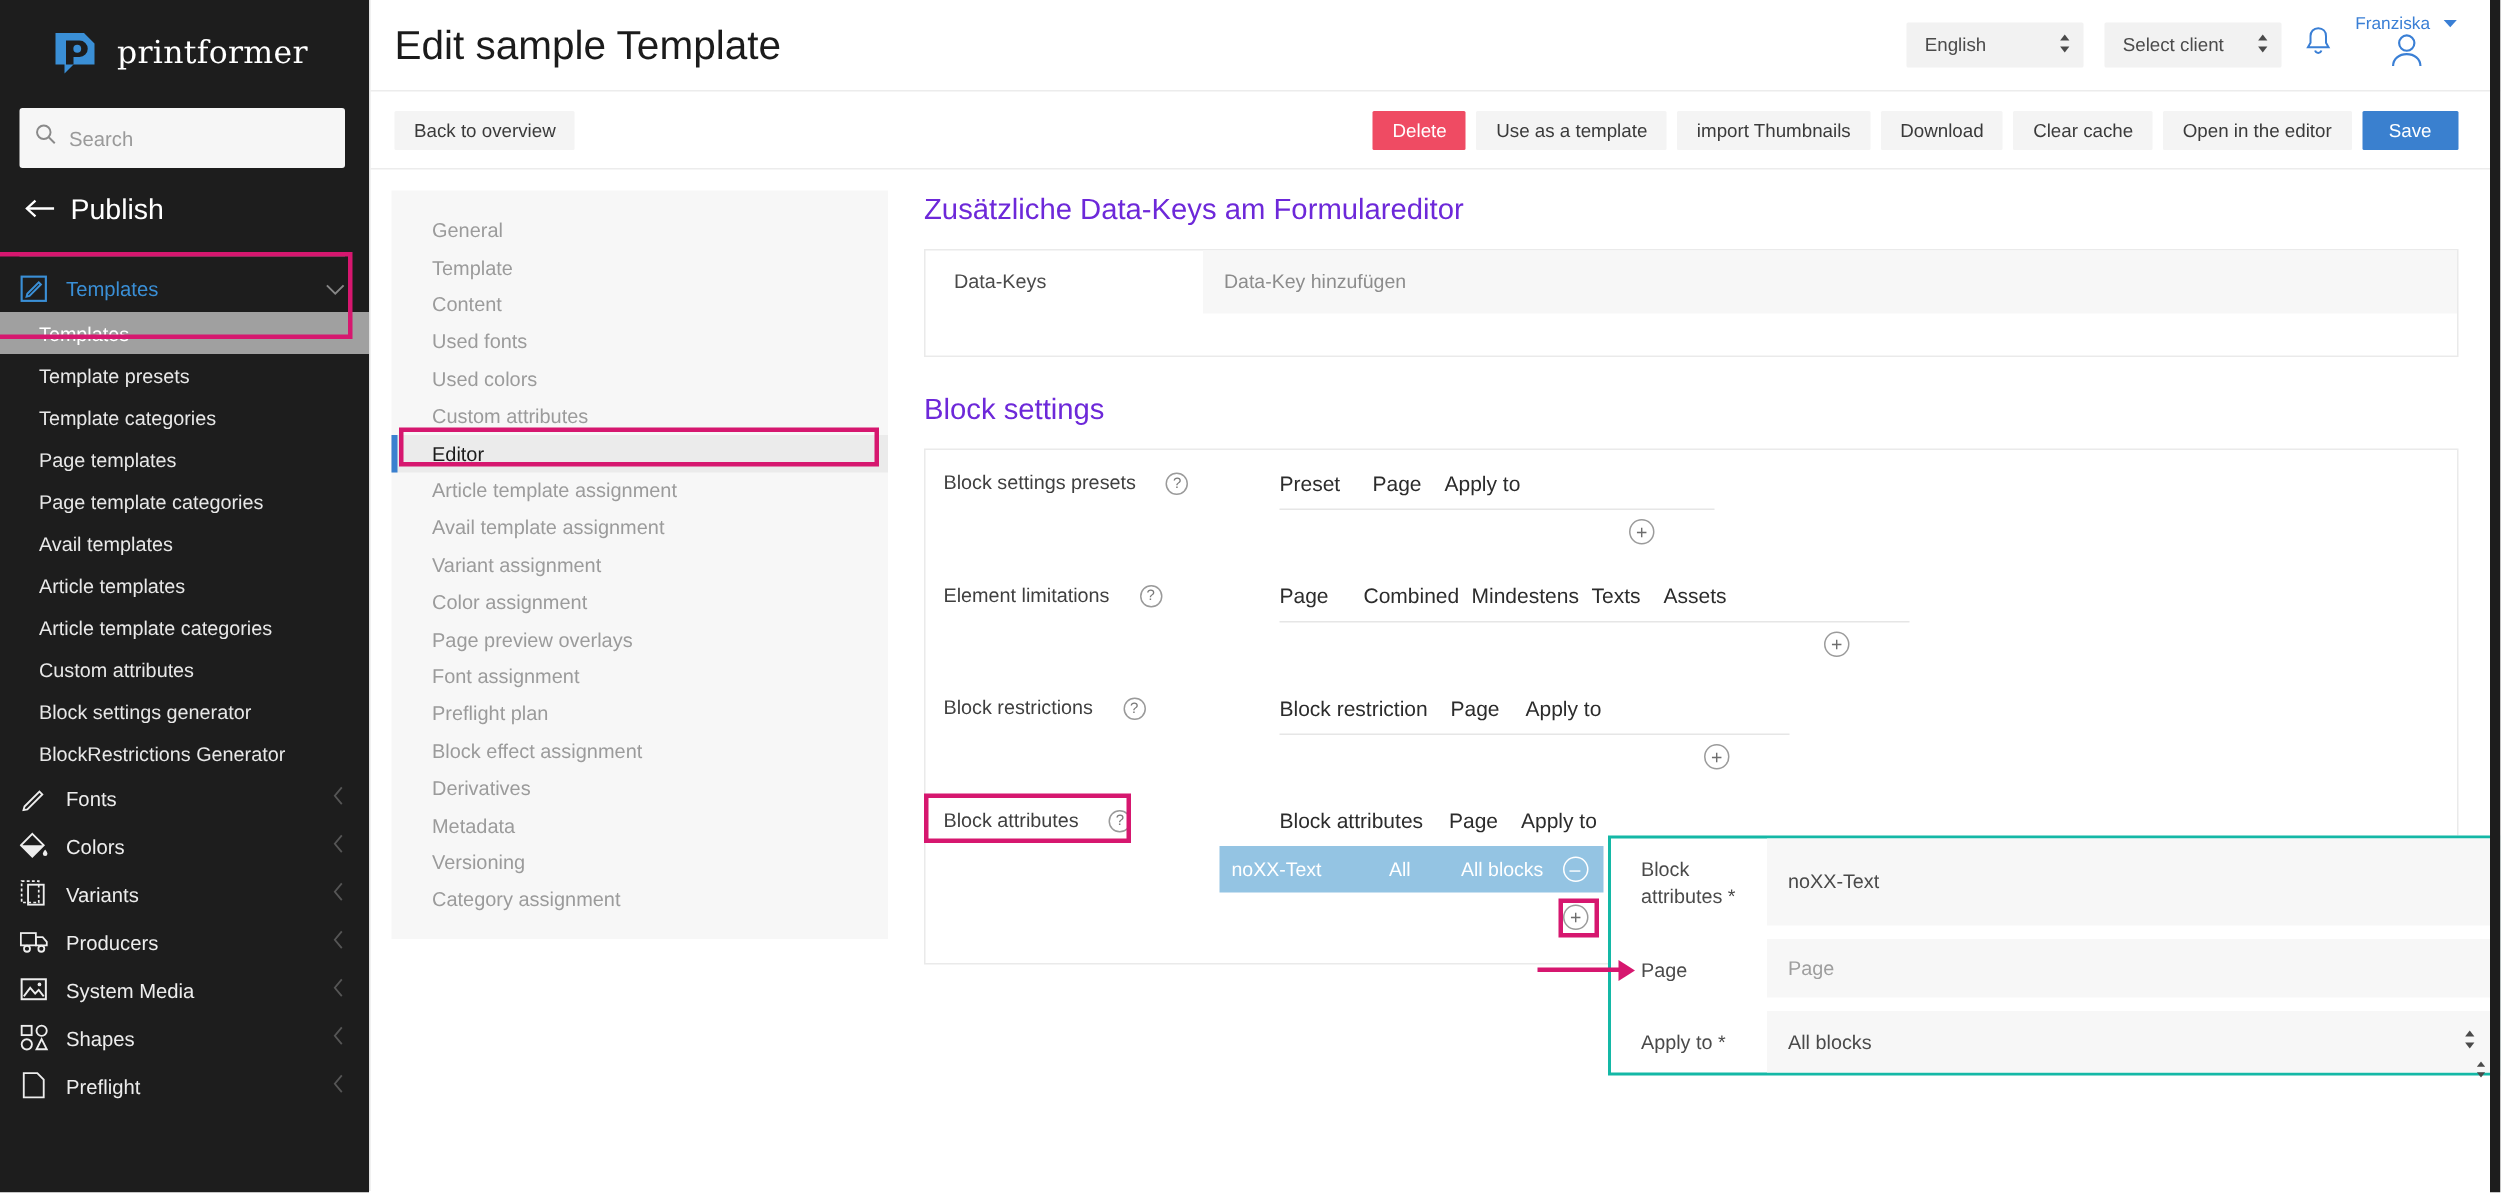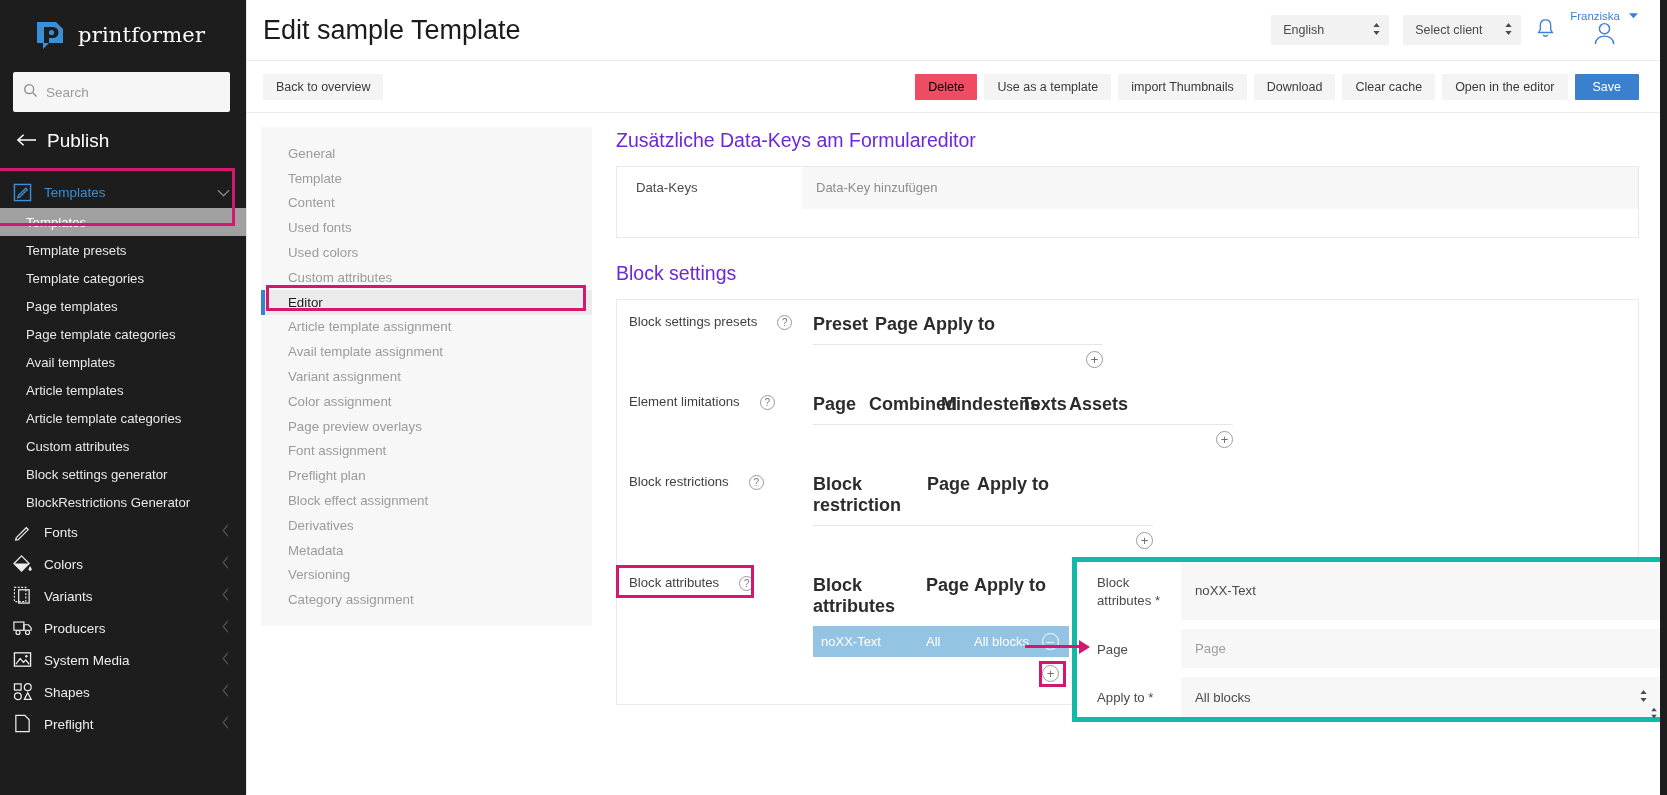--- a/index.html
+++ b/index.html
@@ -106,21 +106,21 @@
     border-bottom: 1px solid #ececec; padding: 0 28px 0 16px;
   }
   .btn {
     height: 26px; padding: 0 13px; display: inline-flex; align-items: center;
     background: #f4f4f4; color: #3a3a3a; font-size: 12.5px;
     border: 0; border-radius: 1px; cursor: pointer; white-space: nowrap;
     font-family: "Liberation Sans", sans-serif;
   }
   .btn-back { margin-left: 0; }
   .actions-right { margin-left: auto; display: flex; align-items: center; gap: 7px; }
-  .btn-danger { background: #ef4b63; color: #000000; }
+  .btn-danger { background: #ef4b63; color: #ffffff; }
   .btn-primary { background: #3a80cf; color: #ffffff; padding: 0 18px; }
 
   .body-area { flex: 1; display: flex; overflow: hidden; padding-top: 14px;}
 
   
   .section-nav {
     width: 331px; min-width: 331px; margin-left: 14px;
     background: #f7f7f7; align-self: flex-start;
     padding: 14px 0 14px 0; position: relative;
   }
@@ -155,40 +155,40 @@
     width: 196px; min-width: 196px; padding-left: 12px;
     font-size: 13.2px; color: #3f3f3f; display: flex; align-items: flex-start; gap: 20px;
     position: relative;
   }
   .qmark {
     width: 15px; height: 15px; border: 1px solid #9a9a9a; border-radius: 50%;
     display: inline-flex; align-items: center; justify-content: center;
     font-size: 10px; color: #7a7a7a; flex: 0 0 15px; margin-top: 1px;
   }
   .srow-body { flex: 1; }
-  .thead { display: flex; gap: 0; font-size: 18px; font-weight: bold; color: #2c2c2c; }
+  .thead { display: flex; gap: 0; font-size: 14px; font-weight: normal; color: #2c2c2c; margin-left: 40px; }
   .th { padding: 0 0 9px 0; }
   .thead-line { border-bottom: 1px solid #e6e6e6; }
   .plus-row { display: flex; justify-content: flex-end; padding: 6px 0 0 0; }
   .circ {
     width: 17px; height: 17px; border-radius: 50%; border: 1px solid #9b9b9b;
     display: inline-flex; align-items: center; justify-content: center;
     font-size: 13px; color: #6d6d6d; cursor: pointer; line-height: 1;
     background: transparent;
   }
   .trow {
     display: flex; background: #94c4e3; color: #ffffff;
     font-size: 13px; height: 31px; align-items: center;
   }
   .circ-w { border-color: #ffffff; color: #ffffff; }
 
   
   .detail-panel {
     position: absolute; left: 480px; top: 430px; right: 0;
-    border: 5px solid #14b8a6; background: #fff;
+    border: 2px solid #14b8a6; background: #fff;
   }
   .drow { display: flex; align-items: stretch; }
   .dlabel {
     width: 104px; min-width: 104px; font-size: 13.2px; color: #4a4a4a;
     padding: 12px 0 10px 20px; line-height: 1.35;
   }
   .dinput {
     flex: 1; background: #f7f7f7; font-size: 13.2px; color: #4a4a4a;
     padding: 12px 14px; display: flex; align-items: center; min-height: 38px;
   }

